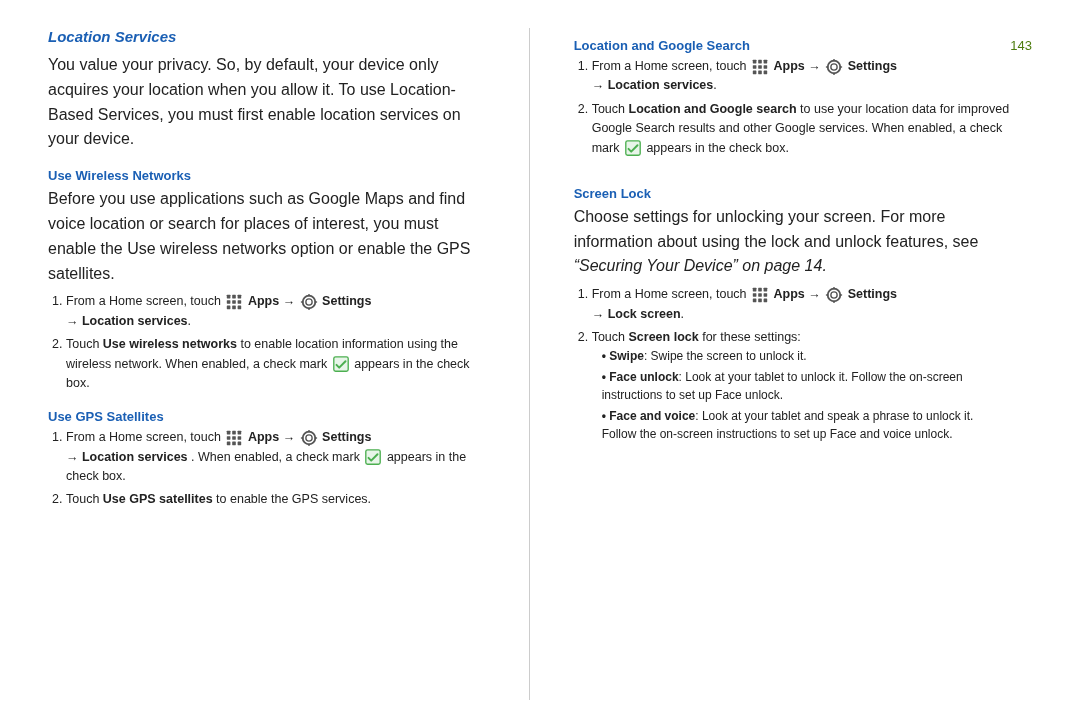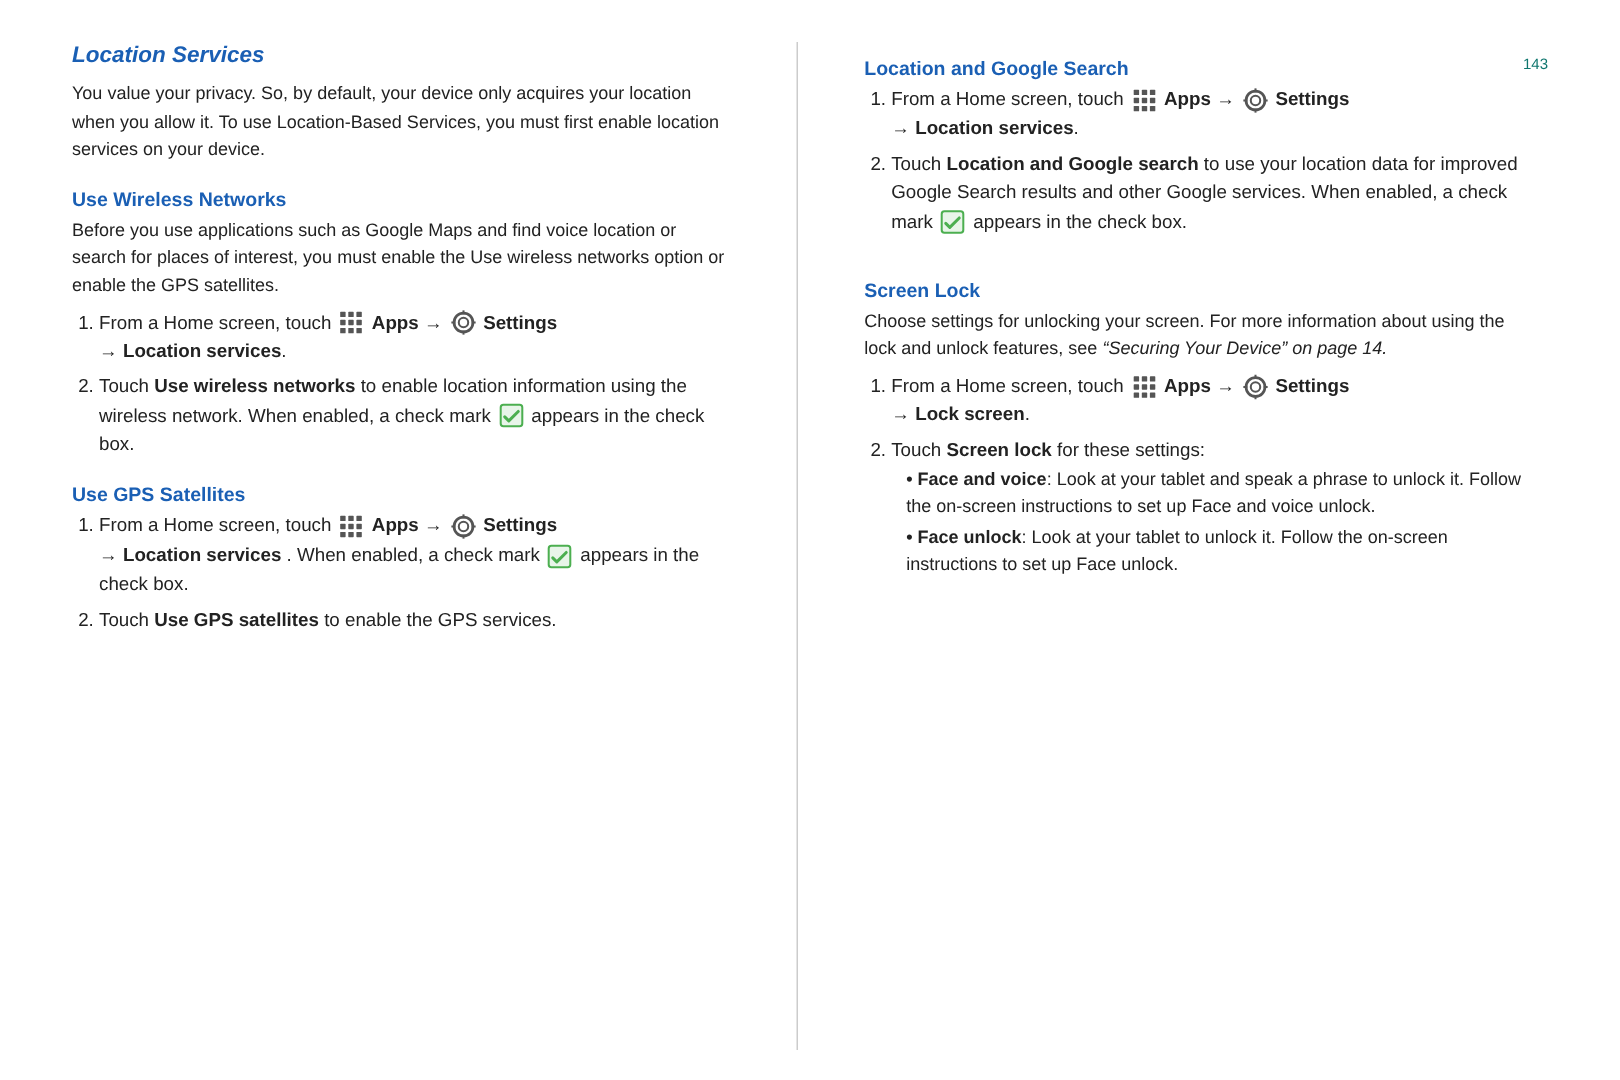--- a/index.html
+++ b/index.html
@@ -39,21 +39,21 @@
       margin-bottom: 8px;
     }
     .section-title-blue {
       font-weight: bold;
       color: #1a5fb4;
       font-size: 13px;
       margin-top: 10px;
       margin-bottom: 4px;
     }
     .body-text {
-      font-size: 12px;
+      font-size: 16px;
       color: #222;
       line-height: 1.55;
       margin-bottom: 6px;
     }
     .numbered-list {
       padding-left: 18px;
       margin-bottom: 6px;
     }
     .numbered-list li {
       font-size: 12.5px;
@@ -78,22 +78,22 @@
       font-weight: bold;
     }
     .bold { font-weight: bold; text-align: right; }
     .arrow { font-weight: bold; color: #222; }
     .divider-v {
       width: 1px;
       background: #ccc;
       margin: 0 4px;
     }
     .page-num {
-      font-size: 10px;
-      color: #0f766e;
+      font-size: 13px;
+      color: #4d7c0f;
       margin-top: 10px;
     }
     svg.apps-svg { width: 18px; height: 18px; vertical-align: middle; display: inline-block; margin: 0 1px; }
     svg.settings-svg { width: 18px; height: 18px; vertical-align: middle; display: inline-block; margin: 0 1px; }
     svg.check-svg { width: 18px; height: 18px; vertical-align: middle; display: inline-block; margin: 0 1px; }
   </style>
 </head>
 <body>
 
 <div class="page">
@@ -278,22 +278,23 @@
             </svg>
             <span class="bold">Settings</span>
             <br>
             <span class="bold">→ Lock screen</span><span>.</span>
           </li>
           <li>
             <span>Touch</span>
             <span class="bold">Screen lock</span>
             <span>for these settings:</span>
             <ul class="bullet-list" id="bullets-container">
+            <li><span class="bold">Swipe</span>: Swipe the screen to unlock it.</li>
+                <li><span class="bold">Face unlock</span>: Look at your tablet to unlock it. Follow the on-screen instructions to set up Face unlock.</li>
                 <li><span class="bold">Face and voice</span>: Look at your tablet and speak a phrase to unlock it. Follow the on-screen instructions to set up Face and voice unlock.</li>
-                <li><span class="bold">Face unlock</span>: Look at your tablet to unlock it. Follow the on-screen instructions to set up Face unlock.</li>
               </ul>
           </li>
         </ol>
       </div>
 
     </div>
   </div>
 
   <div class="page-num">143</div>
 </div>

